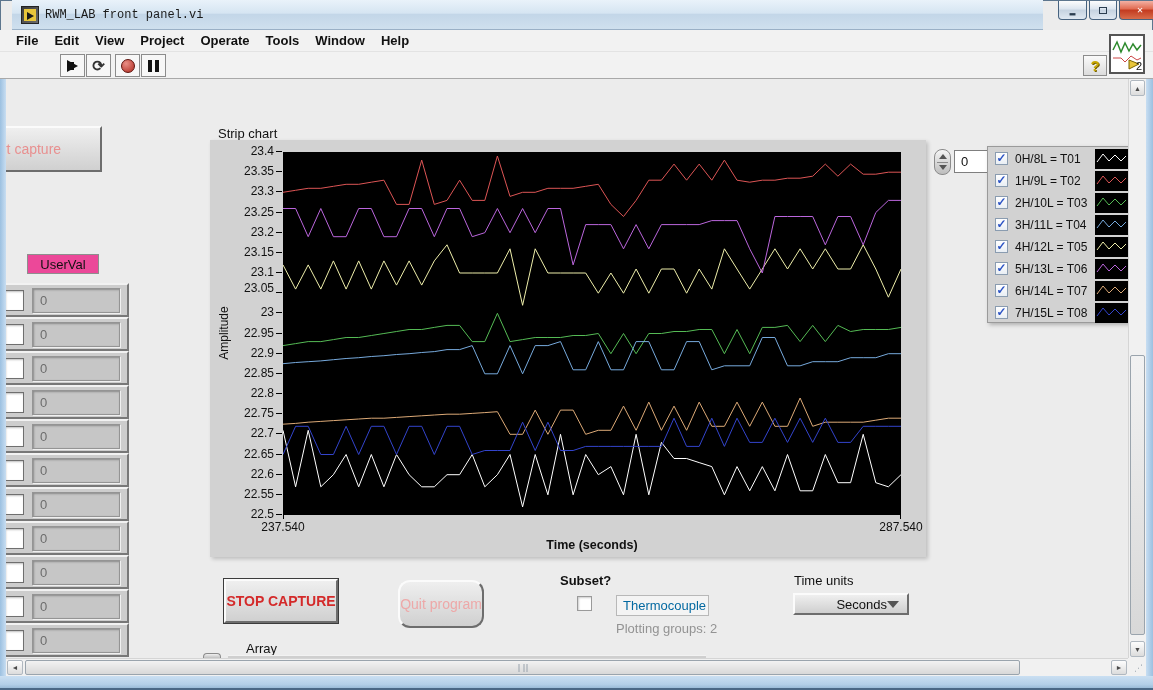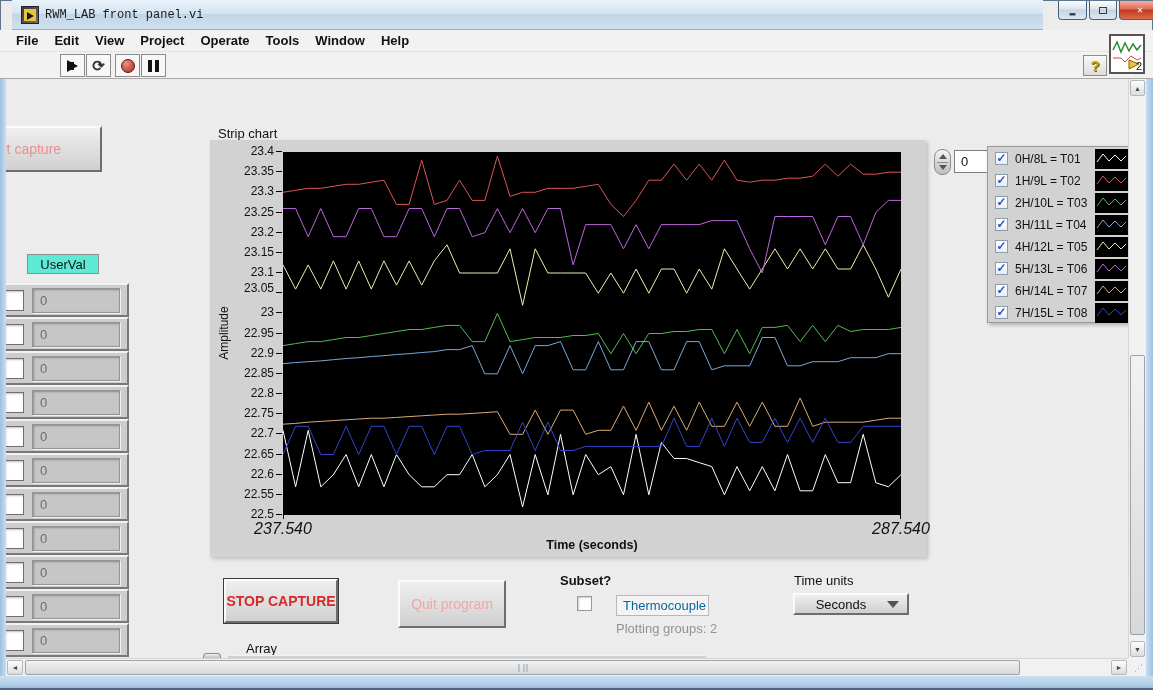--- a/index.html
+++ b/index.html
@@ -61,23 +61,23 @@
   .corner span { position:absolute; right:3px; bottom:3px; font-size:9px; color:#9aa4ad; }
 
   
   .panel { position:absolute; left:6px; top:79px; width:1122px; height:579px; background:#ececec; overflow:hidden; }
 
   .btn3d { background:linear-gradient(180deg,#efefef,#d0d0d0); border-top:2px solid #fbfbfb; border-left:2px solid #fbfbfb;
     border-bottom:2px solid #6d6d6d; border-right:2px solid #6d6d6d; display:flex; align-items:center; justify-content:center; }
   .start-capture { position:absolute; left:-66px; top:47px; width:162px; height:46px; font-size:14px; color:#e89090; }
   .stop-capture { position:absolute; left:218px; top:500px; width:114px; height:44px; font-size:14px; font-weight:bold;
     color:#d42a2a; box-shadow:0 0 0 1px #3c3c3c; }
-  .quit-program { position:absolute; left:392px; top:501px; width:108px; height:48px; font-size:14px; color:#eda8a8; }
-
-  .userval-label { position:absolute; left:21px; top:175px; width:72px; height:20px; background:#5eead4;
+  .quit-program { position:absolute; left:392px; top:501px; width:86px; height:48px; font-size:14px; color:#eda8a8;border-radius:12px; }
+
+  .userval-label { position:absolute; left:21px; top:175px; width:72px; height:20px; background:#ec4899;
     border:1px solid #8e8e8e; font-size:13px; color:#111; display:flex; align-items:center; justify-content:center; }
   .uv-container { position:absolute; left:-8px; top:204px; width:131px; }
   .uv-row { position:relative; height:34px; background:#cdcdcd; border-top:2px solid #f2f2f2; border-left:2px solid #f2f2f2;
     border-bottom:2px solid #787878; border-right:2px solid #787878; }
   .uv-check { position:absolute; left:4px; top:5px; width:20px; height:21px; background:#fff; border:1px solid #6f6f6f;
     box-shadow:inset 1px 1px 2px rgba(0,0,0,.25); }
   .uv-field { position:absolute; left:32px; top:3px; width:88px; height:25px; background:#c6c6c6; border:1px solid #949494;
     box-shadow:inset 1px 1px 2px rgba(0,0,0,.3), 1px 1px 0 #f0f0f0; font-size:13px; color:#6d6d6d;
     display:flex; align-items:center; padding-left:7px; }
 
@@ -85,21 +85,21 @@
   .chart-label { position:absolute; left:212px; top:47px; font-size:13px; color:#111; }
   .chart { position:absolute; left:204px; top:61px; width:716px; height:417px; background:#d2d2d2;
     box-shadow:2px 2px 4px rgba(0,0,0,.2); }
   .plot { position:absolute; left:73px; top:12px; width:618px; height:363px; background:#000; }
   .yaxis { position:absolute; left:0; top:0; width:72px; height:390px; }
   .ytick-label { position:absolute; right:8px; font-size:12px; color:#111; width:60px; text-align:right; }
   .ytick-mark { position:absolute; left:66px; width:6px; height:1px; background:#000; }
   .ylabel { position:absolute; left:-56px; top:186px; width:140px; text-align:center; font-size:12px; color:#111;
     transform:rotate(-90deg); }
   .xtick-mark { position:absolute; top:375px; width:1px; height:4px; background:#000; }
-  .xminmax { position:absolute; top:380px; font-size:16px; color:#111; transform:translateX(-50%);font-style:italic; }
+  .xminmax { position:absolute; top:380px; font-size:12px; color:#111; transform:translateX(-50%); }
   .xlabel { position:absolute; left:73px; top:398px; width:618px; text-align:center; font-size:12.5px; font-weight:bold; color:#111; }
 
   .spinner-knob { position:absolute; left:928px; top:70px; width:17px; height:26px; border-radius:8px;
     background:linear-gradient(180deg,#f5f5f5,#bdbdbd); border:1px solid #8b8b8b; }
   .spinner-knob .up, .spinner-knob .dn { position:absolute; left:50%; transform:translateX(-50%); width:0; height:0;
     border-left:4px solid transparent; border-right:4px solid transparent; }
   .spinner-knob .up { top:4px; border-bottom:5px solid #555; }
   .spinner-knob .dn { bottom:4px; border-top:5px solid #555; }
   .spinner-knob .mid { position:absolute; left:2px; right:2px; top:12px; height:1px; background:#8b8b8b; }
   .spinner-field { position:absolute; left:948px; top:71px; width:40px; height:23px; background:#fff; border:1px solid #7f7f7f;
@@ -118,21 +118,21 @@
   .subset-label { position:absolute; left:554px; top:494px; font-size:13px; font-weight:bold; color:#111; }
   .subset-check { position:absolute; left:571px; top:517px; width:15px; height:15px; background:#fff; border:1px solid #9a9a9a;
     box-shadow:inset 1px 1px 2px rgba(0,0,0,.2); }
   .plotgroups { position:absolute; left:610px; top:494px; font-size:13px; color:#939393;margin-top:48px; }
   .groupbox { position:absolute; left:610px; top:516px; width:93px; height:21px; background:#f4f4f4; border:1px solid #b8b8b8;
     font-size:13px; color:#0369a1; display:flex; align-items:center; padding-left:6px; }
   .timeunits-label { position:absolute; left:788px; top:494px; font-size:13px; color:#111; }
   .dropdown { position:absolute; left:787px; top:514px; width:116px; height:22px; background:linear-gradient(180deg,#efefef,#cfcfcf);
     border-top:2px solid #fbfbfb; border-left:2px solid #fbfbfb; border-bottom:2px solid #6d6d6d; border-right:2px solid #6d6d6d;
     font-size:13px; color:#111; display:flex; align-items:center; }
-  .dropdown .val { flex:1; text-align:center; }
+  .dropdown .val { flex:1; text-align:right; }
   .dropdown .tri { width:0; height:0; border-left:6px solid transparent; border-right:6px solid transparent;
     border-top:7px solid #555; margin-right:8px; }
 
   .array-label { position:absolute; left:240px; top:562px; font-size:13px; color:#111; }
   .array-index { position:absolute; left:197px; top:574px; width:18px; height:5px; border-radius:4px 4px 0 0;
     background:linear-gradient(180deg,#f0f0f0,#c0c0c0); border:1px solid #8b8b8b; border-bottom:none; }
   .array-bar { position:absolute; left:222px; top:576px; width:478px; height:3px;
     background:#cfcfcf; border-top:1px solid #f2f2f2; }
 </style>
 </head>

